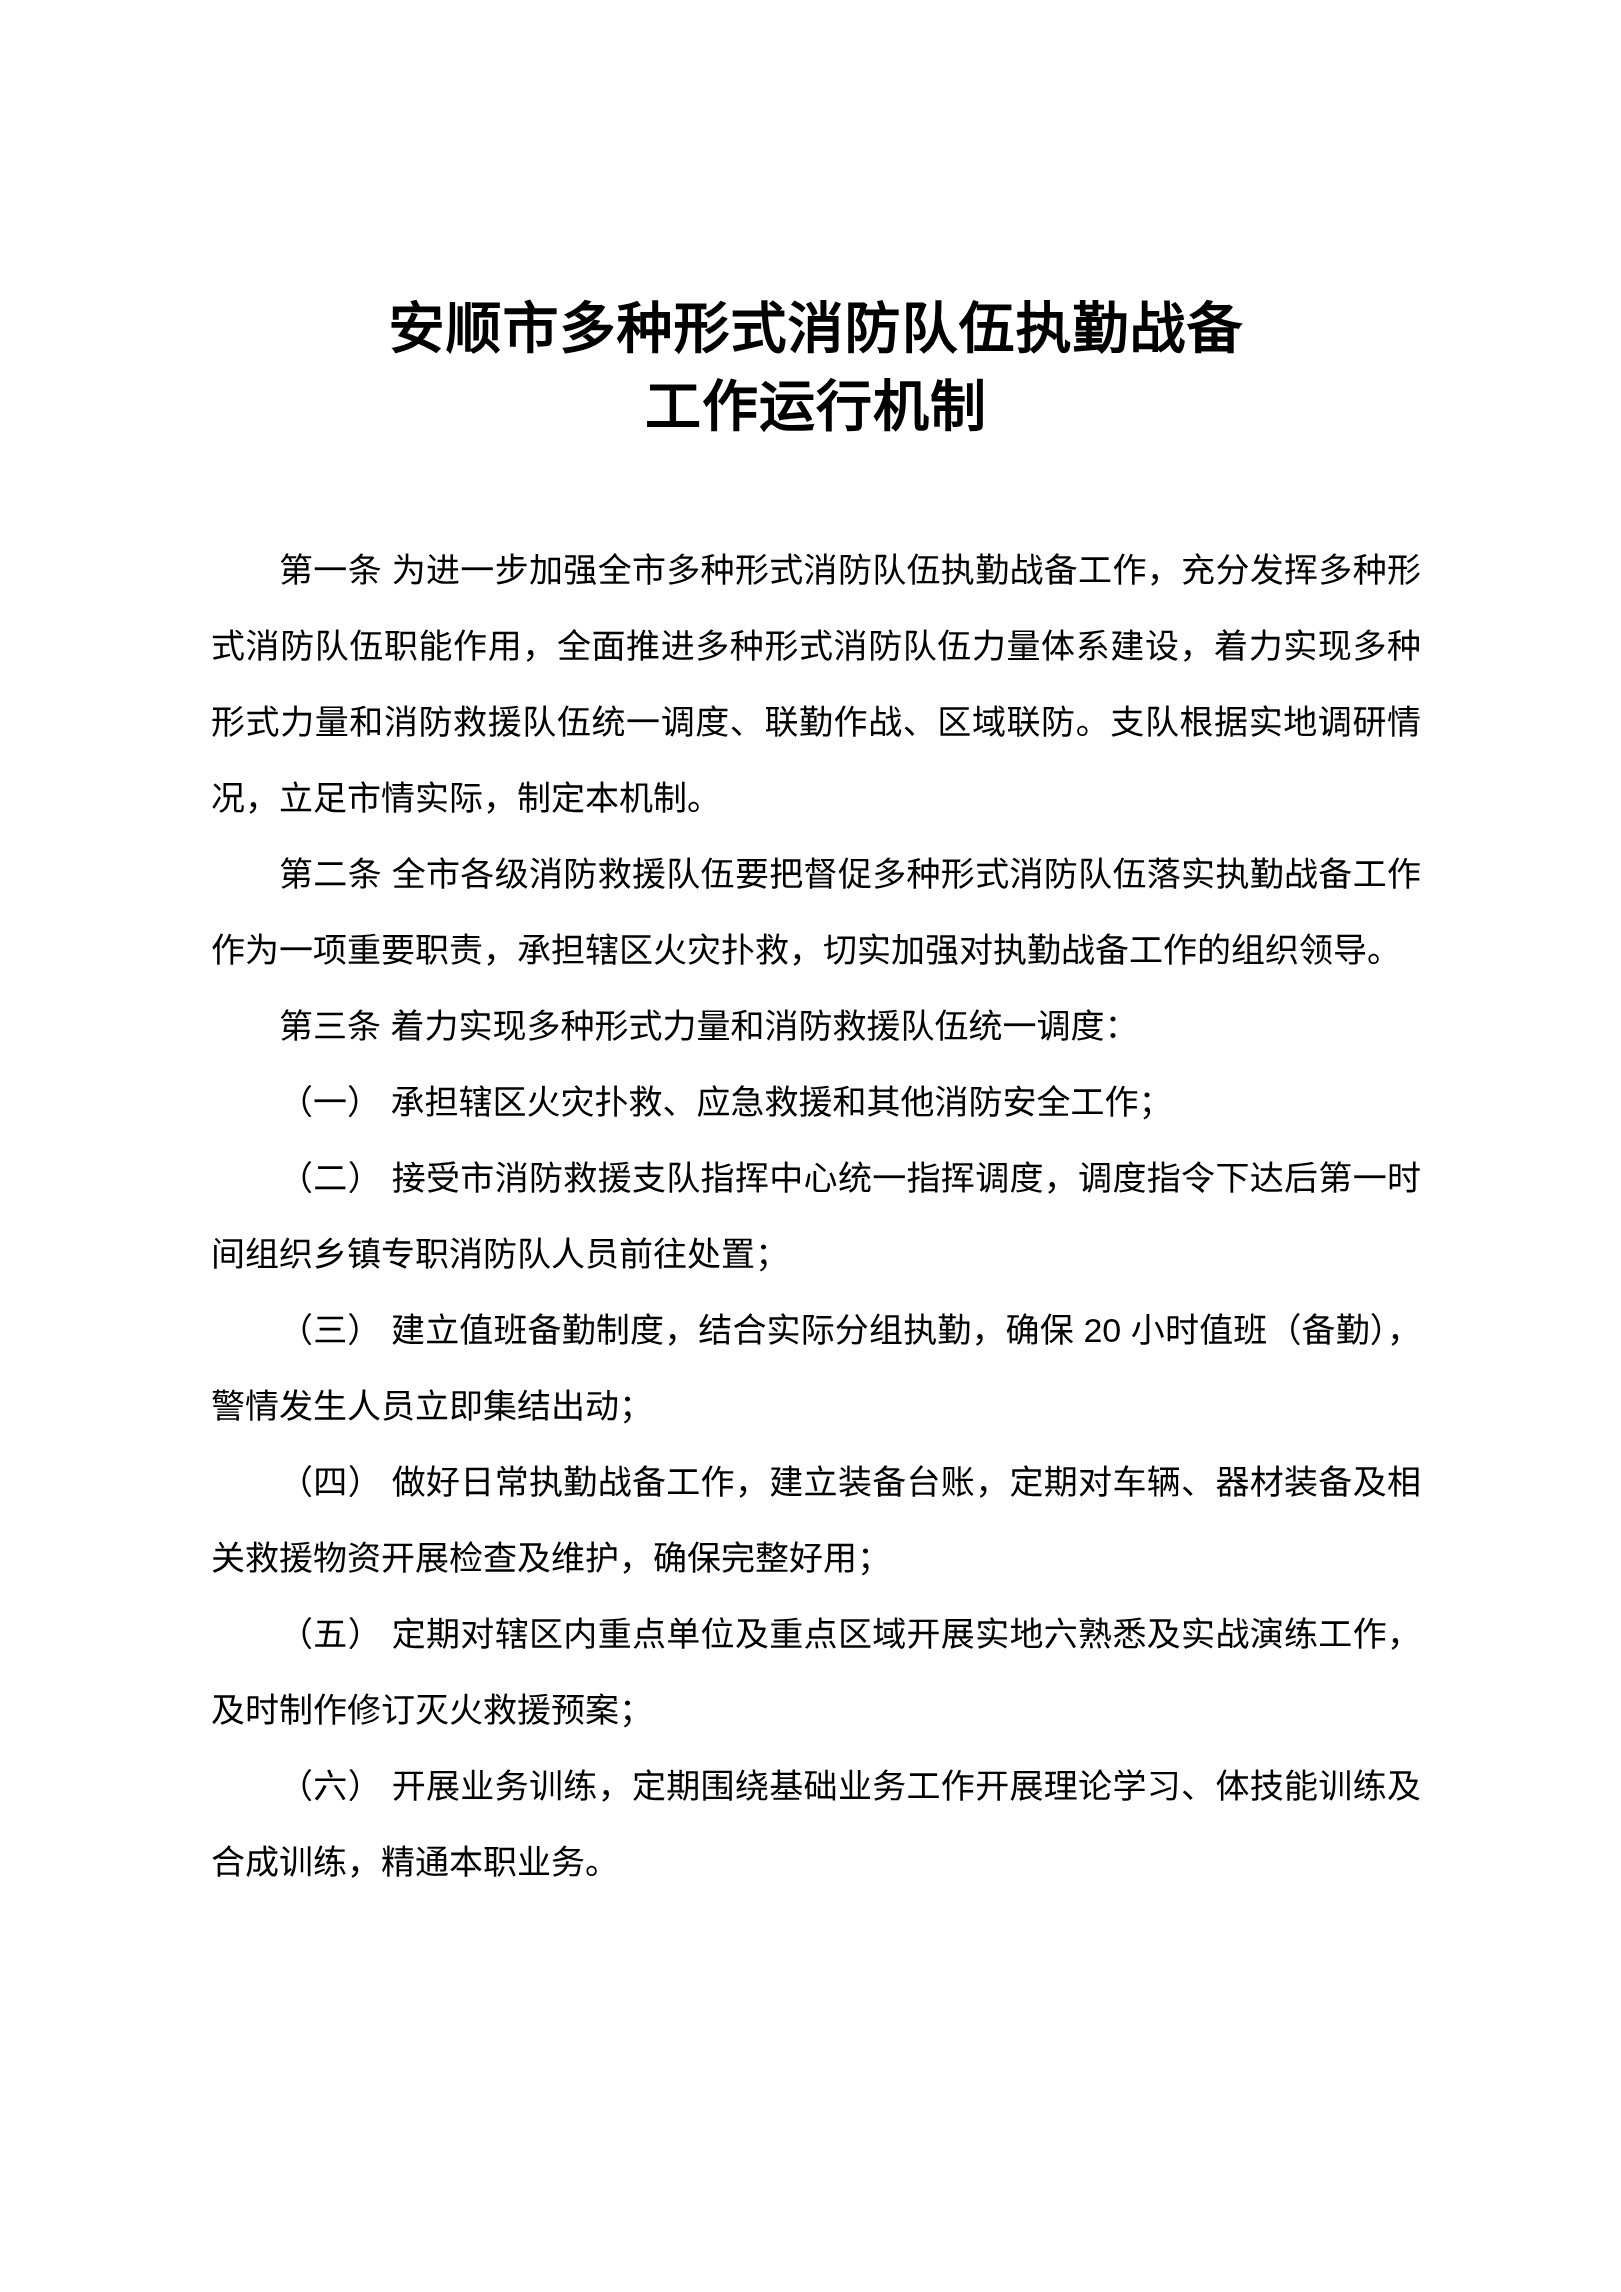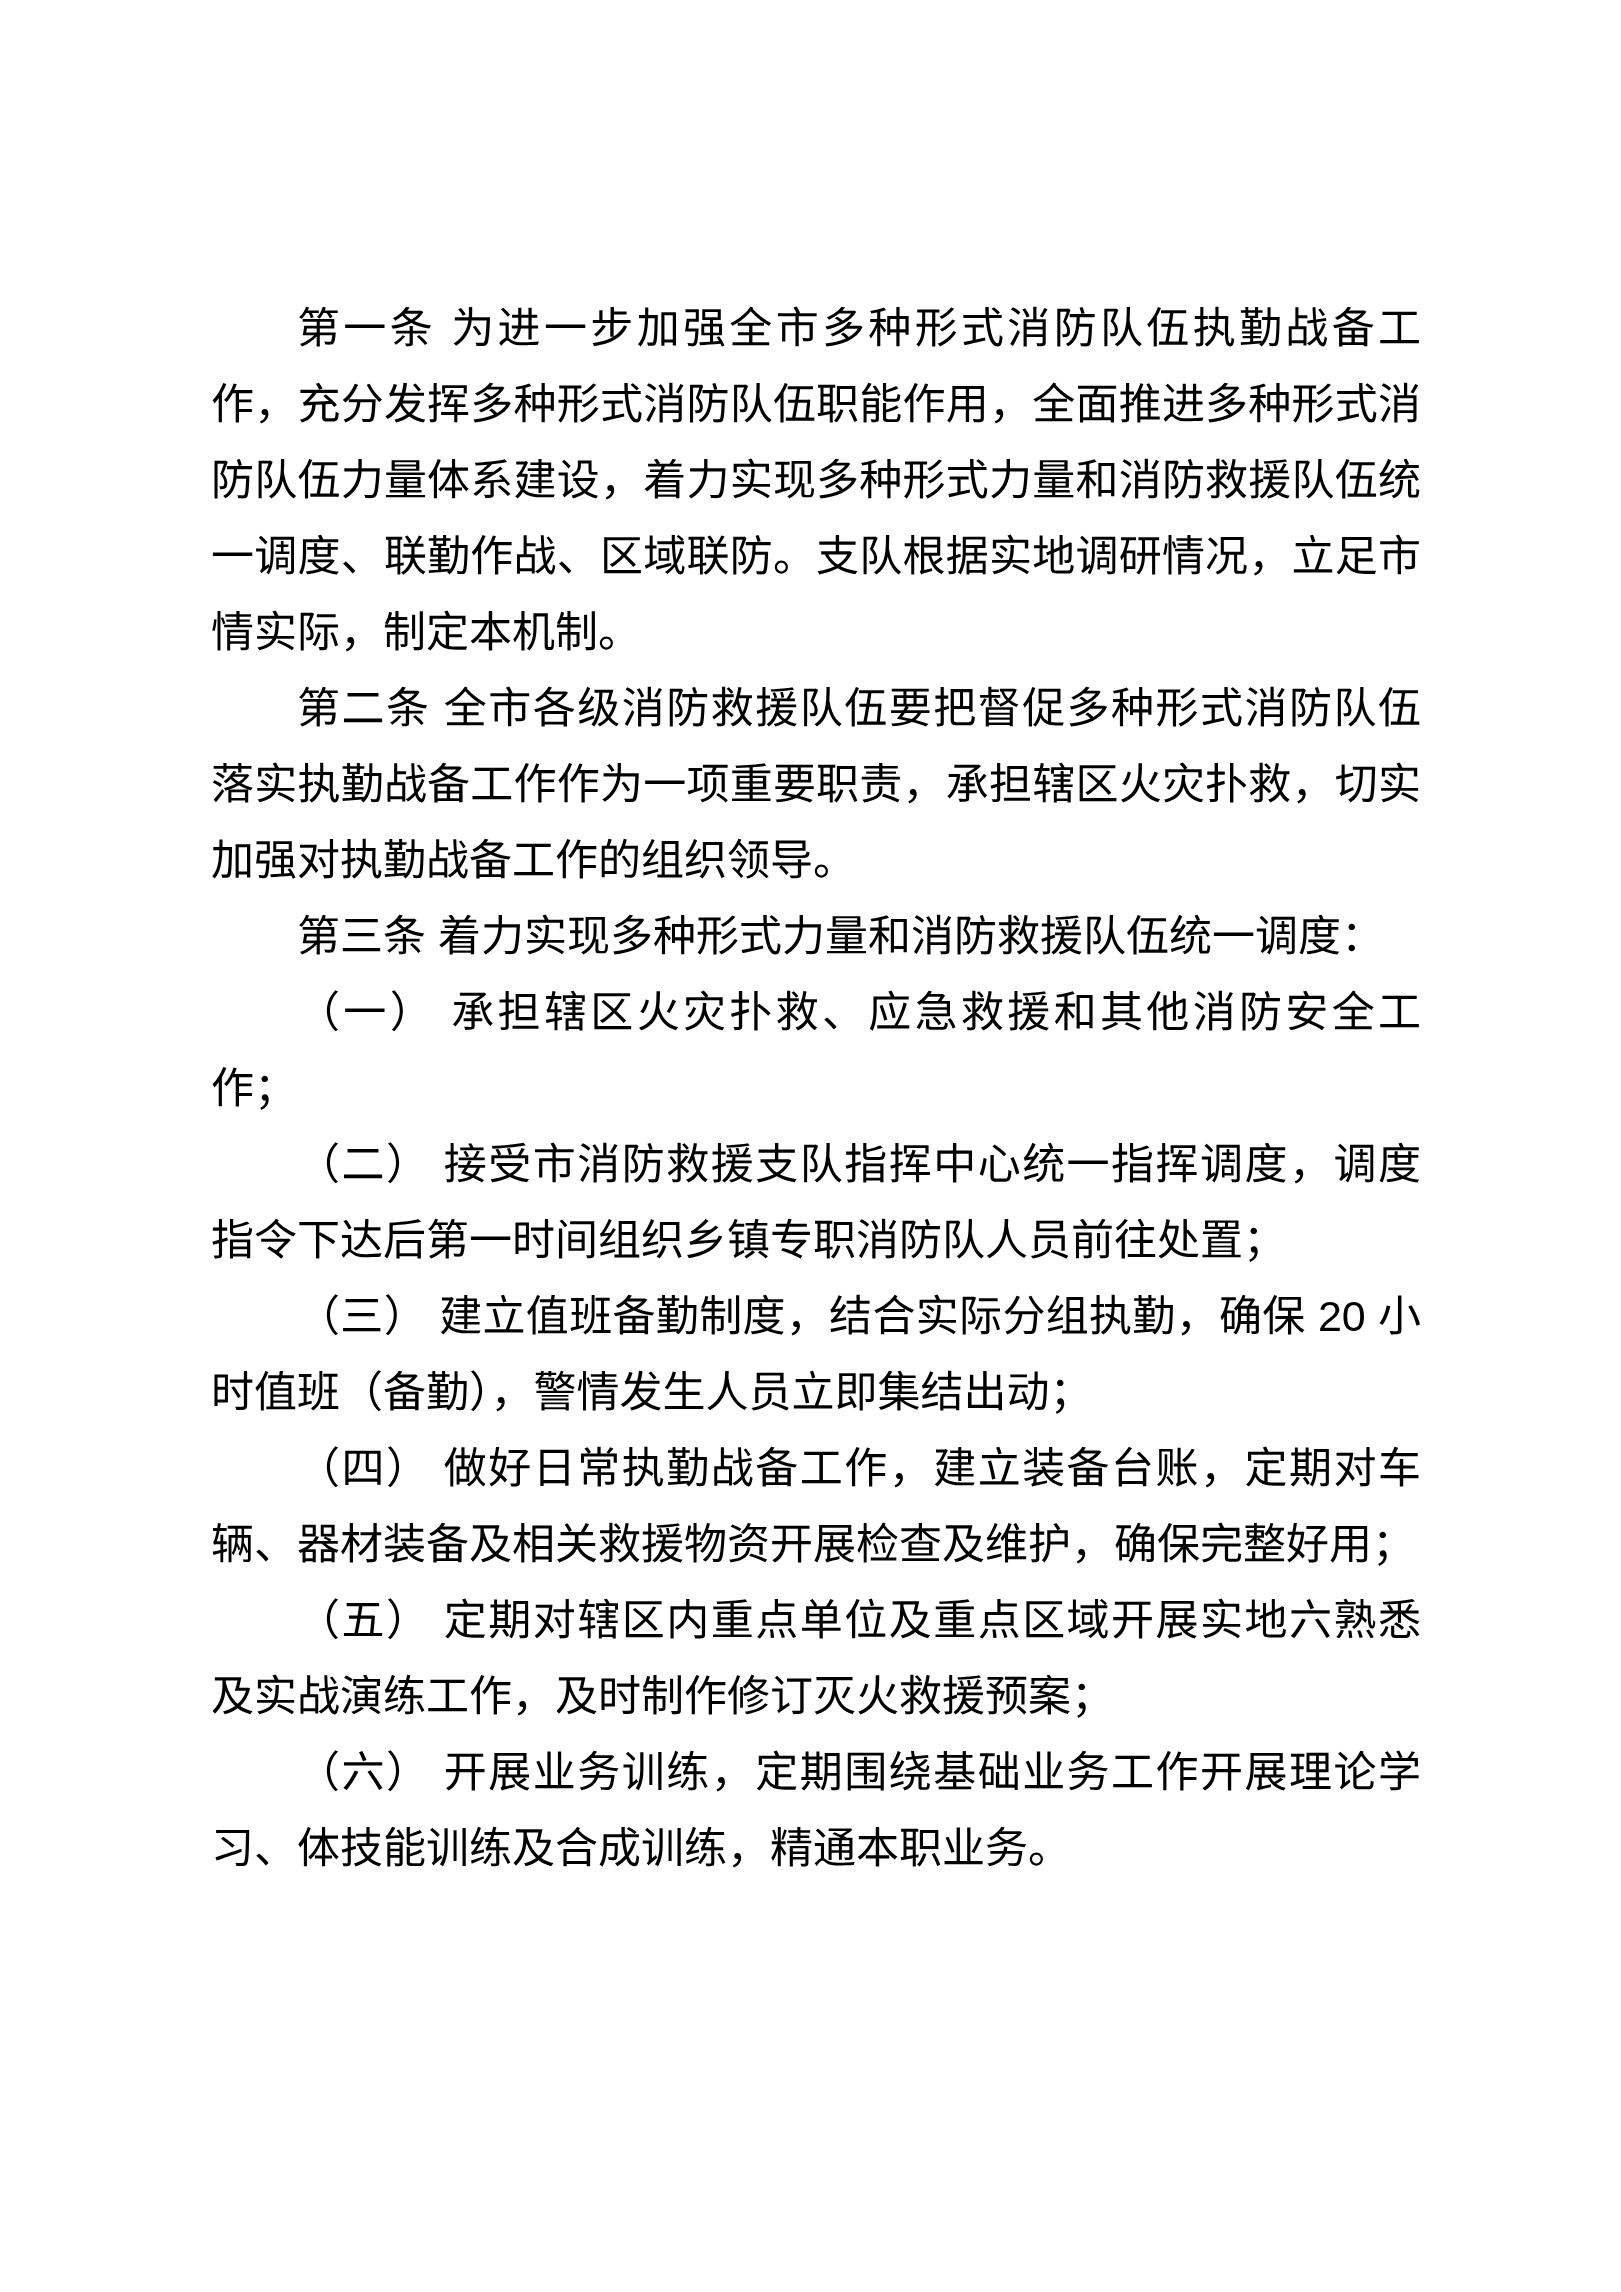--- a/index.html
+++ b/index.html
@@ -25,33 +25,37 @@
     font-size: 56px;
     line-height: 78px;
     font-weight: bold;
     letter-spacing: 1px;
   }
   .doc-title .title-line {
     display: block;
   }
   .doc-body p {
     margin: 0;
-    font-size: 43px;
+    font-size: 34px;
     line-height: 76px;
     font-weight: normal;
     text-align: justify;
     text-indent: 2em;
     word-break: normal;
     overflow-wrap: break-word;
   }
 </style>
 </head>
 <body>
 
 <div class="page">
+  <h1 class="doc-title">
+    <span class="title-line">安顺市多种形式消防队伍执勤战备</span>
+    <span class="title-line">工作运行机制</span>
+  </h1>
 
   <div class="doc-body">
     <p>第一条 为进一步加强全市多种形式消防队伍执勤战备工作，充分发挥多种形式消防队伍职能作用，全面推进多种形式消防队伍力量体系建设，着力实现多种形式力量和消防救援队伍统一调度、联勤作战、区域联防。支队根据实地调研情况，立足市情实际，制定本机制。</p>
     <p>第二条 全市各级消防救援队伍要把督促多种形式消防队伍落实执勤战备工作作为一项重要职责，承担辖区火灾扑救，切实加强对执勤战备工作的组织领导。</p>
     <p>第三条 着力实现多种形式力量和消防救援队伍统一调度：</p>
     <p>（一） 承担辖区火灾扑救、应急救援和其他消防安全工作；</p>
     <p>（二） 接受市消防救援支队指挥中心统一指挥调度，调度指令下达后第一时间组织乡镇专职消防队人员前往处置；</p>
     <p>（三） 建立值班备勤制度，结合实际分组执勤，确保 20 小时值班（备勤），警情发生人员立即集结出动；</p>
     <p>（四） 做好日常执勤战备工作，建立装备台账，定期对车辆、器材装备及相关救援物资开展检查及维护，确保完整好用；</p>
     <p>（五） 定期对辖区内重点单位及重点区域开展实地六熟悉及实战演练工作，及时制作修订灭火救援预案；</p>

